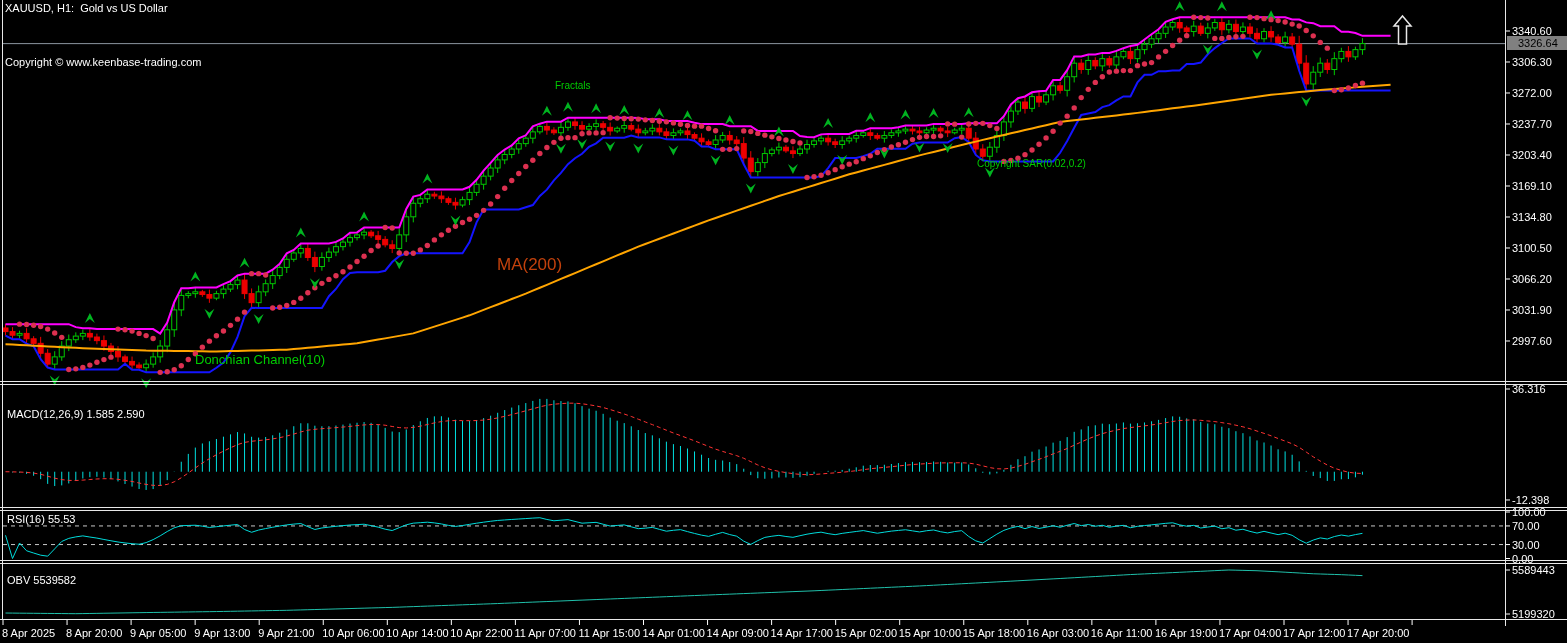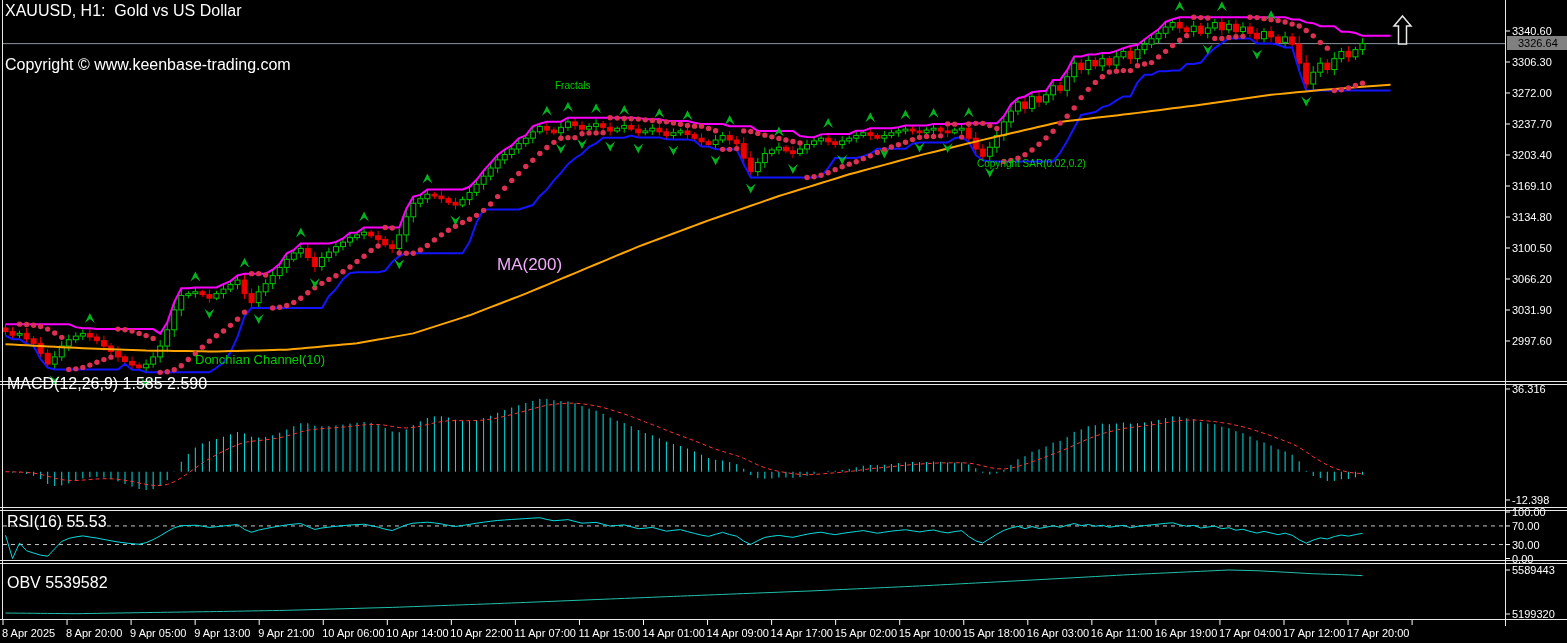--- a/index.html
+++ b/index.html
@@ -1,21 +1,21 @@
 <!DOCTYPE html>
 <html><head>
 <meta charset="utf-8">
 <style>
   html,body{margin:0;padding:0;background:#000;}
   #wrap{position:relative;width:1567px;height:643px;background:#000;overflow:hidden;
         font-family:"Liberation Sans",sans-serif;}
   .ov{position:absolute;white-space:pre;line-height:1.1;pointer-events:none;}
-  .white{color:#fff;font-size:16px;}
+  .white{color:#fff;font-size:11px;}
   .green{color:#00cc00;font-size:10px;}
-  #ma200-label{color:#f0abfc;font-size:17px;}
+  #ma200-label{color:#c2410c;font-size:17px;}
   #donchian-label{font-size:13px;}
   #price-tag{position:absolute;left:1507px;top:36px;width:58px;height:14px;
              background:#808080;color:#000;font-size:11px;padding-left:11px;
              display:flex;align-items:center;}
   svg text{font-family:"Liberation Sans",sans-serif;font-size:11px;fill:#fff;}
 </style>
 </head>
 <body>
 
 <div id="wrap">
@@ -974,18 +974,18 @@
     </svg>
 
   <span class="ov white" style="left:5px;top:2px;">XAUUSD, H1:  Gold vs US Dollar</span>
   <span class="ov white" style="left:5px;top:15px;margin-top:41px;">Copyright © www.keenbase-trading.com</span>
 
   <span class="ov green" style="left:555px;top:80px;">Fractals</span>
   <span class="ov green" style="left:977px;top:158px;">Copyright SAR(0.02,0.2)</span>
   <span class="ov" id="ma200-label" style="left:497px;top:256px;">MA(200)</span>
   <span class="ov green" id="donchian-label" style="left:195px;top:353px;">Donchian Channel(10)</span>
 
-  <span class="ov white" style="left:7px;top:375px;">MACD(12,26,9) 1.585 2.590</span>
+  <span class="ov white" style="left:7px;top:408px;">MACD(12,26,9) 1.585 2.590</span>
   <span class="ov white" style="left:7px;top:513px;">RSI(16) 55.53</span>
   <span class="ov white" style="left:7px;top:574px;">OBV 5539582</span>
 
   <div id="price-tag">3326.64</div>
 </div>
 
 </body></html>

